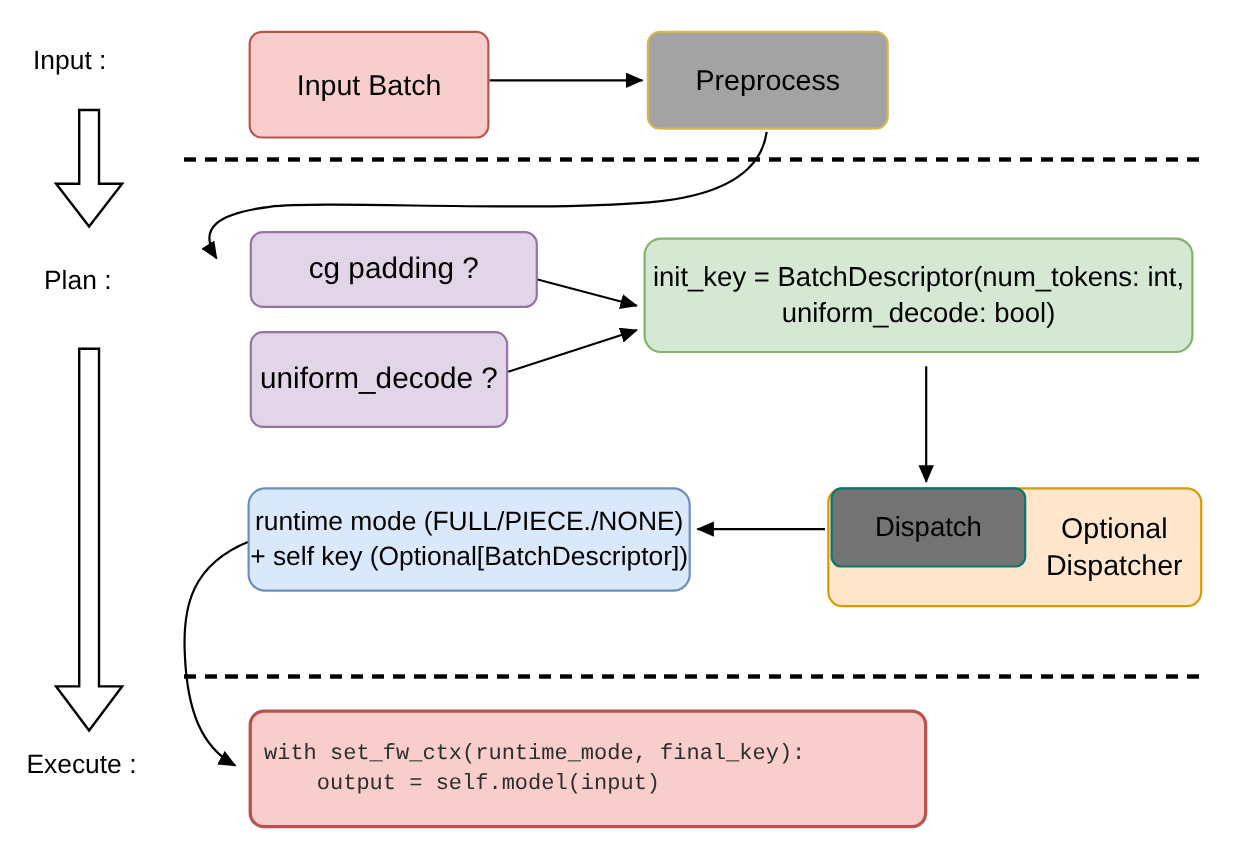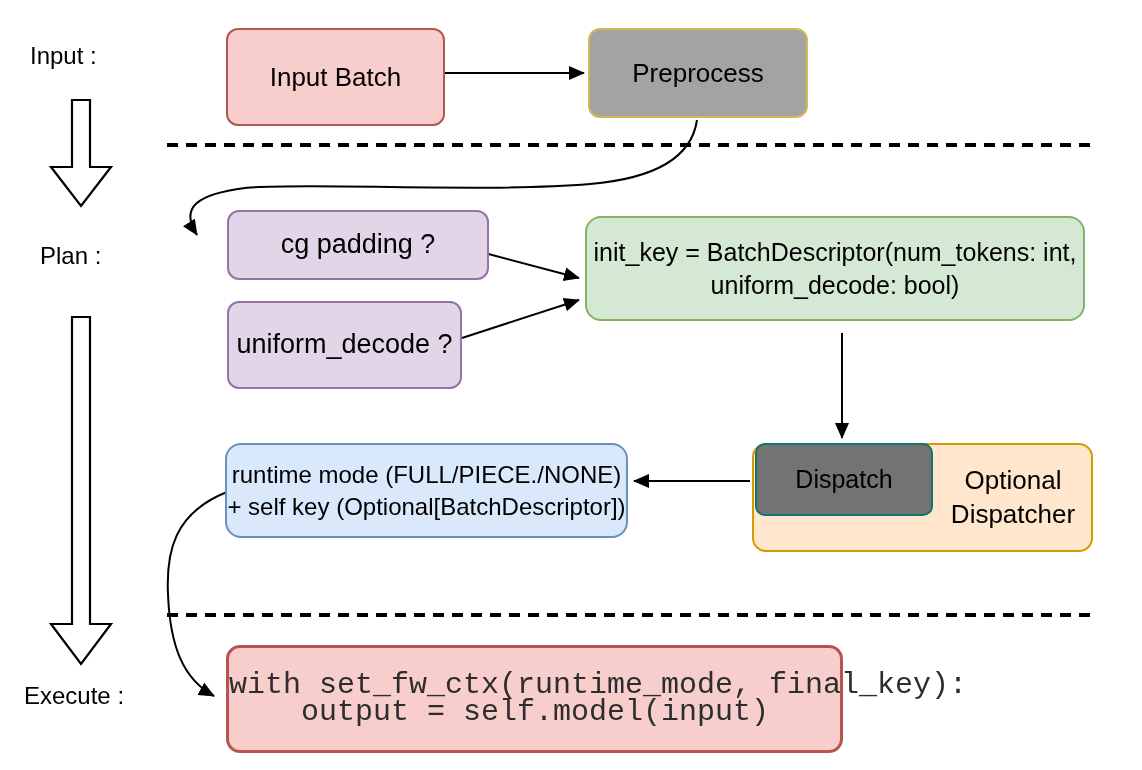--- a/index.html
+++ b/index.html
@@ -23,22 +23,22 @@
   .node-red{background:#f8cecc;border:2px solid #b85450;border-radius:12px;}
   .node-yellow{background:#a3a3a3;border:2px solid #d6b656;border-radius:12px;}
   .node-purple{background:#e1d5e7;border:2px solid #9673a6;border-radius:12px;}
   .node-green{background:#d5e8d4;border:2px solid #82b366;border-radius:16px;}
   .node-orange-outer{background:#ffe6cc;border:2px solid #d79b00;border-radius:14px;}
   .node-orange-inner{background:#737373;border:2px solid #0f766e;border-radius:10px;z-index:4;}
   .node-blue{background:#dae8fc;border:2px solid #6c8ebf;border-radius:16px;}
   .node-code{
     background:#f8cecc;border:3px solid #b85450;border-radius:14px;
     align-items:flex-start;justify-content:center;text-align:left;
-    font-family:"Liberation Mono", monospace;font-size:30px;line-height:27px;color:#2d2d2d;
-    padding-left:0;
+    font-family:"Liberation Mono", monospace;font-size:20px;line-height:27px;color:#2d2d2d;
+    padding-left:11px;
   }
   .node-code span{white-space:pre;}
   #input-batch{left:226px;top:28px;width:219px;height:98px;font-size:26px;}
   #preprocess{left:588px;top:28px;width:220px;height:90px;font-size:26px;}
   #cg-padding{left:227px;top:210px;width:262px;height:70px;font-size:27px;}
   #uniform-decode{left:227px;top:301px;width:235px;height:88px;font-size:27px;}
   #init-key{left:585px;top:216px;width:500px;height:105px;font-size:25px;line-height:1.3;}
   #cudagraph-outer{left:752px;top:443px;width:341px;height:109px;}
   #dispatch{left:755px;top:443px;width:178px;height:73px;font-size:25px;}
   #cudagraph-label{left:933px;top:443px;width:160px;height:109px;font-size:26px;line-height:1.3;background:transparent;border:none;}

